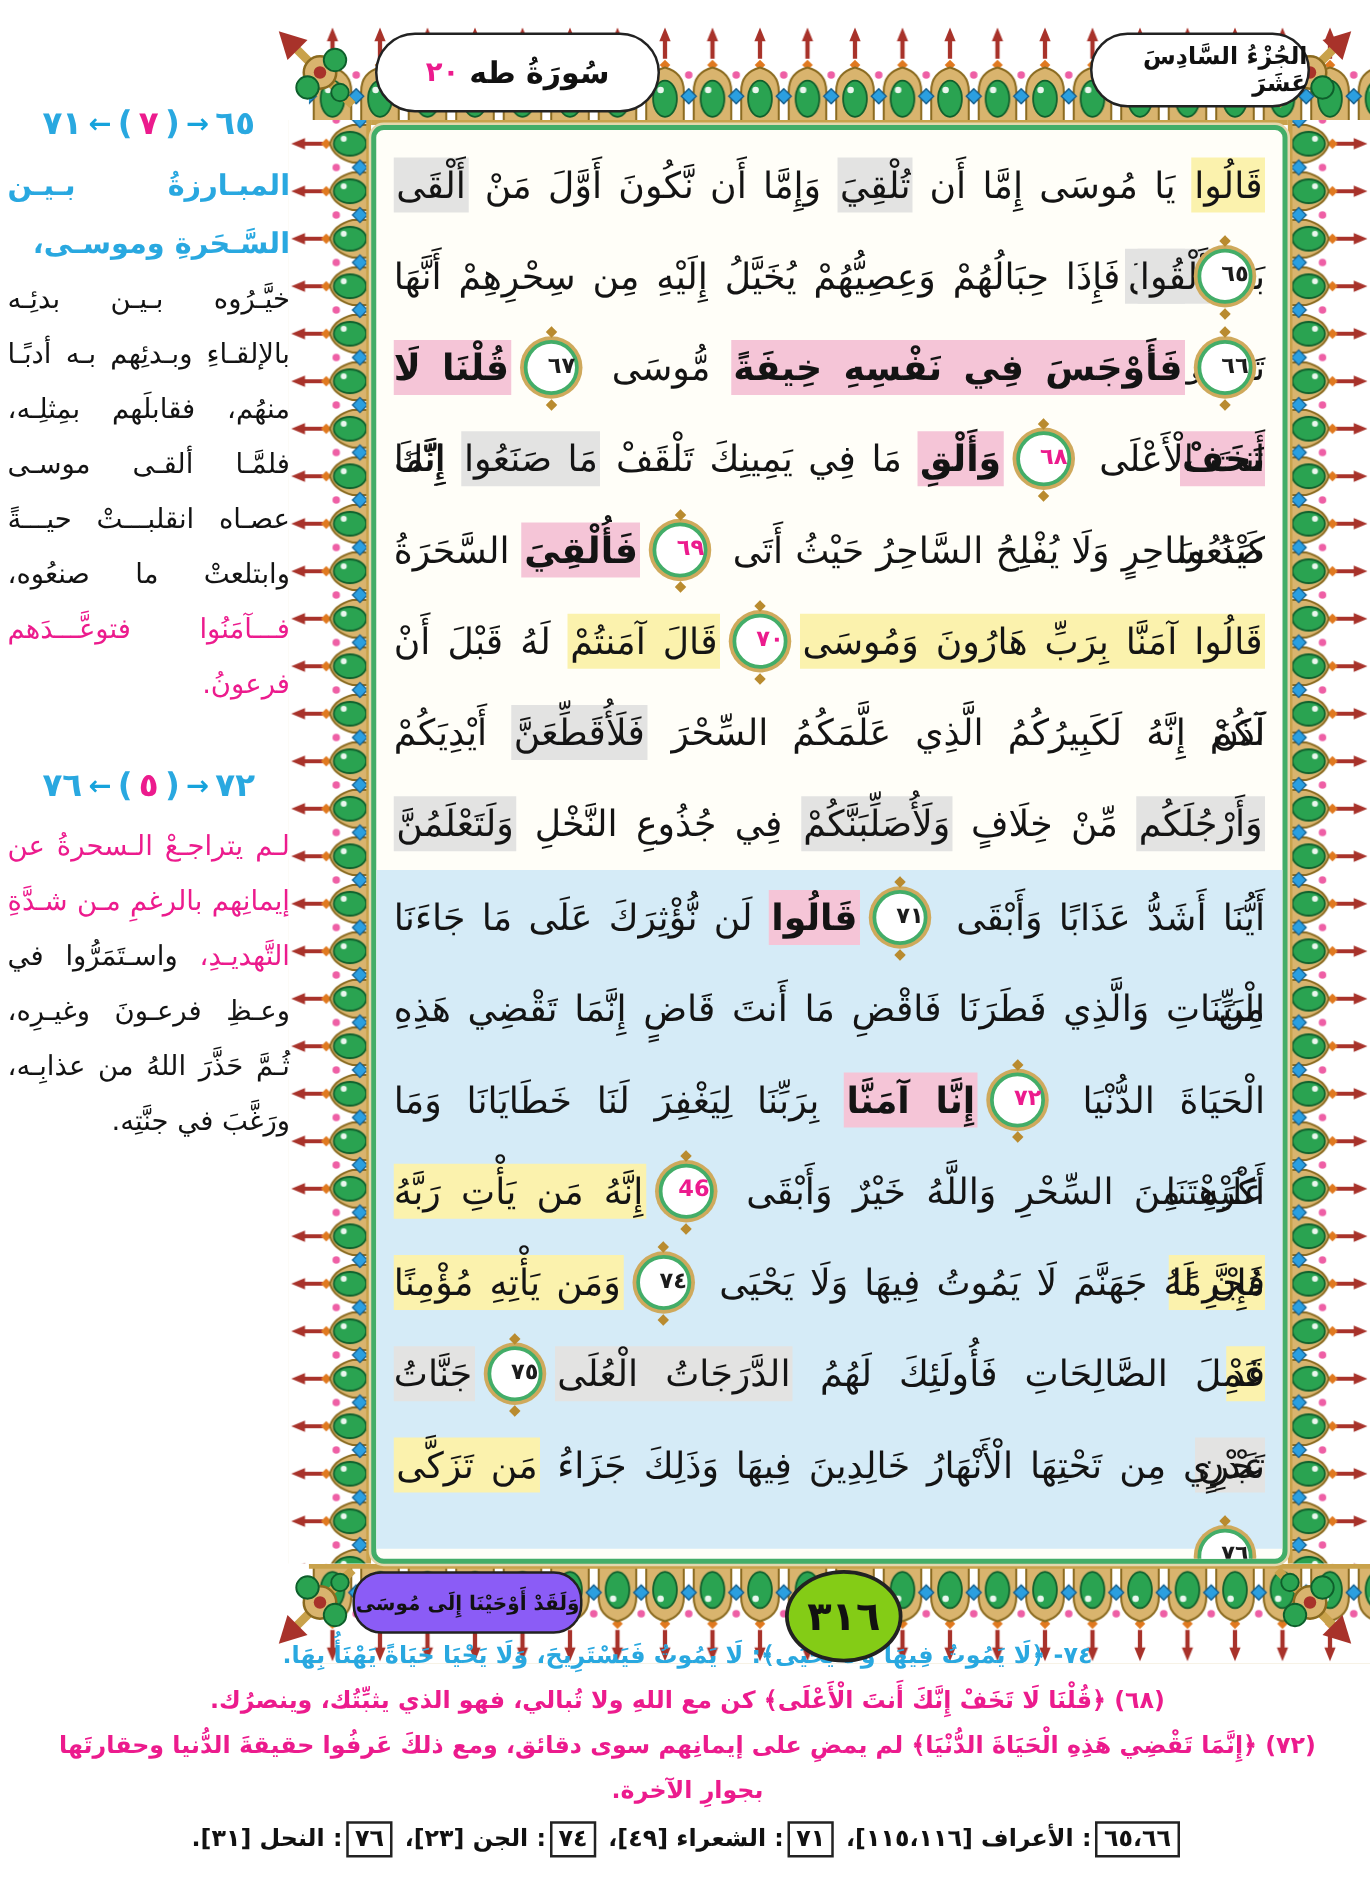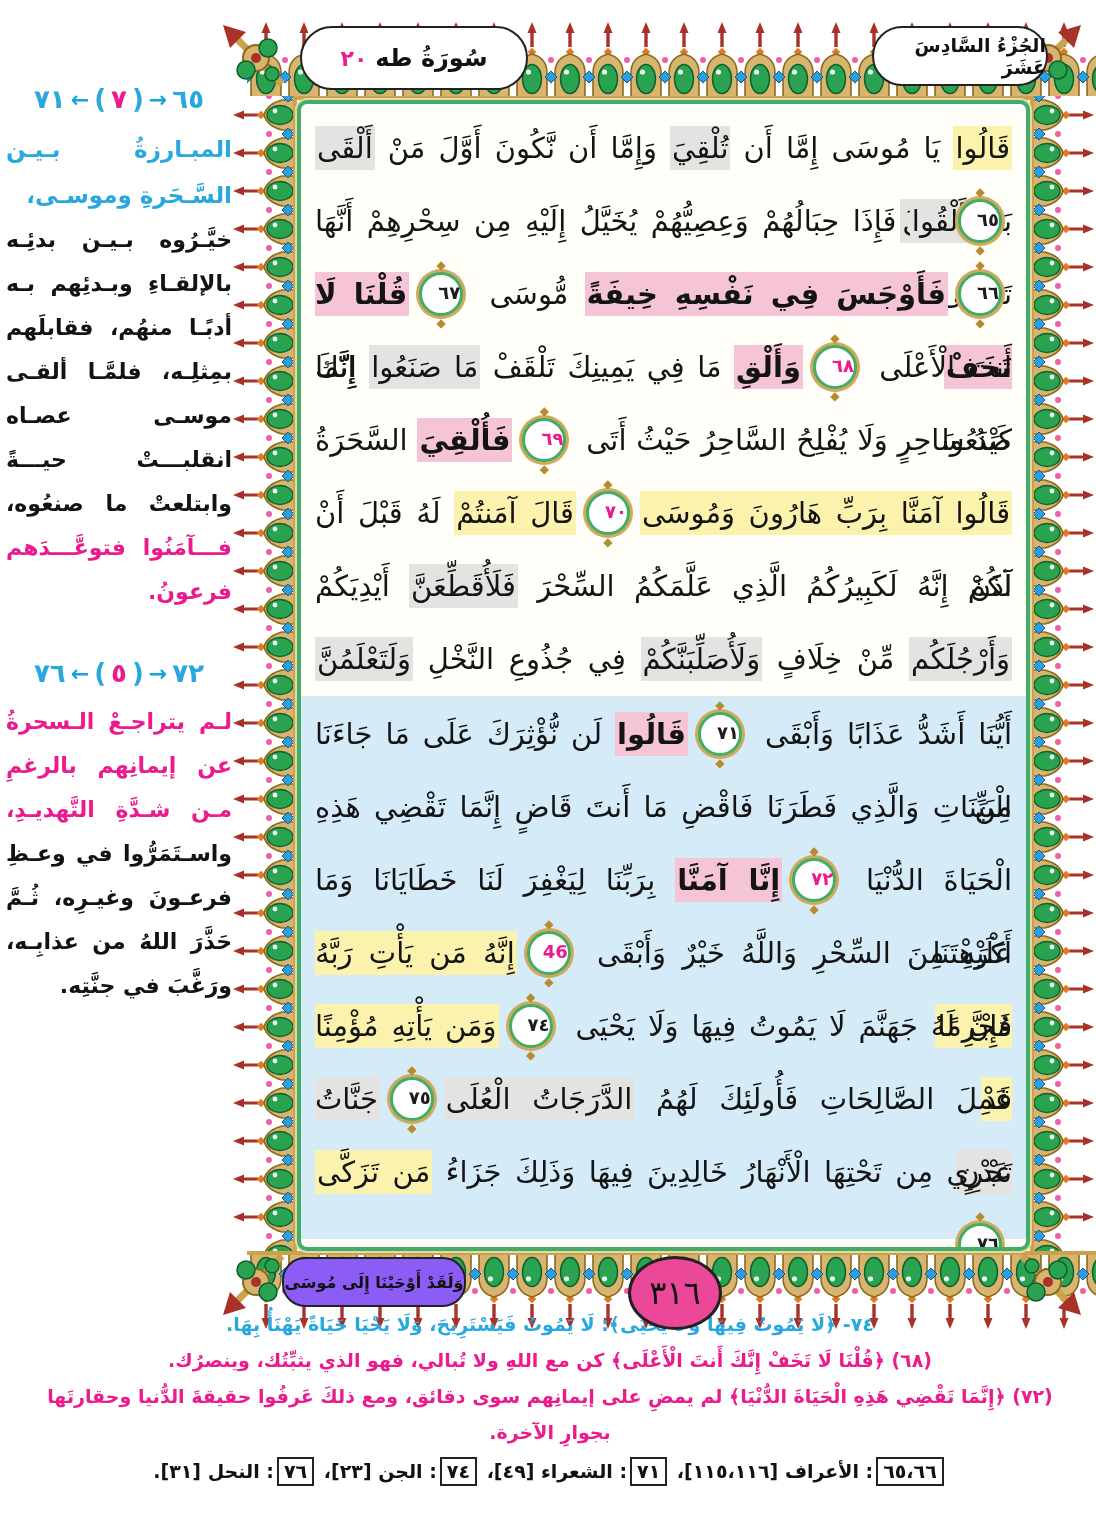--- a/index.html
+++ b/index.html
@@ -19,23 +19,23 @@
   .corner-bl{left:220px;top:1246px;transform:scaleY(-1);}
   .corner-br{left:1012px;top:1246px;transform:scale(-1,-1);}
 
   
   .badge{position:absolute;background:#fff;border:2.5px solid #222;display:flex;
          align-items:center;justify-content:center;gap:8px;font-weight:bold;
          z-index:6;direction:rtl;color:#111;}
   .badge-surah{left:300px;top:26px;width:224px;height:60px;border-radius:32px;font-size:24px;}
   .badge-surah .num{color:var(--magenta);font-size:22px;text-align:right;}
   .badge-juz{left:872px;top:26px;width:172px;height:56px;border-radius:30px;font-size:19px;}
-  .pagenum{position:absolute;left:628px;top:1256px;width:88px;height:68px;background:#ec4899;
+  .pagenum{position:absolute;left:628px;top:1256px;width:88px;height:68px;background:#84cc16;
            border:3px solid #222;border-radius:50%;display:flex;align-items:center;
-           justify-content:center;font-size:32px;font-weight:normal;z-index:6;color:#111;}
+           justify-content:center;font-size:32px;font-weight:bold;z-index:6;color:#111;}
   .catchword{position:absolute;left:282px;top:1257px;width:180px;height:46px;background:#8b5cf6;
            border:2px solid #222;border-radius:23px;display:flex;align-items:center;
            justify-content:center;font-size:16px;font-weight:bold;z-index:6;direction:rtl;color:#111;}
 
   
   .panel{position:absolute;left:297px;top:100px;width:733px;height:1151px;box-sizing:border-box;
          background:#fffef8;border:4px solid var(--frameGreen);box-shadow:0 0 0 2px #e3d7ae;
          border-radius:10px;overflow:hidden;z-index:2;}
   .q-white{padding:8px 14px 0 14px;}
   .q-blue{background:var(--blueBg);padding:2px 14px 30px 14px;}
@@ -55,21 +55,21 @@
   .vm::before{top:-16px;}  .vm::after{bottom:-16px;}
   .vm.pink{color:var(--magenta);}  .vm.dark{color:#1c1c1c;}
 
   
   .sidebar{position:absolute;left:6px;top:84px;width:226px;direction:rtl;z-index:3;}
   .sb-range{direction:ltr;display:flex;justify-content:center;align-items:center;gap:5px;
             font-weight:bold;font-size:26px;margin-bottom:12px;}
   .sb-range .cy{color:var(--cyan);} .sb-range .mg{color:var(--magenta);}
   .sb-range .ar{color:#16a3dc;font-size:22px;}
   .sb-title{color:var(--cyan);font-weight:bold;font-size:23px;line-height:46px;text-align:justify;}
-  .sb-par{font-size:22px;line-height:44px;font-weight:bold;color:#131313;text-align:justify;}
+  .sb-par{font-size:22px;line-height:44px;font-weight:normal;color:#131313;text-align:justify;}
   .sb-par .mg{color:var(--magenta);}
   .sb-sec2{margin-top:44px;}
 
   
   .footnotes{position:absolute;left:30px;top:1306px;width:1040px;text-align:center;
              direction:rtl;font-weight:bold;z-index:3;}
   .fn{font-size:19px;line-height:36px;}
   .fn.cyan{color:var(--cyan);}  .fn.magenta{color:var(--magenta);}
   .sources{font-size:19px;line-height:42px;color:#111;}
   .srcbox{display:inline-block;border:2px solid #222;padding:0 5px;margin:0 3px;line-height:25px;}

